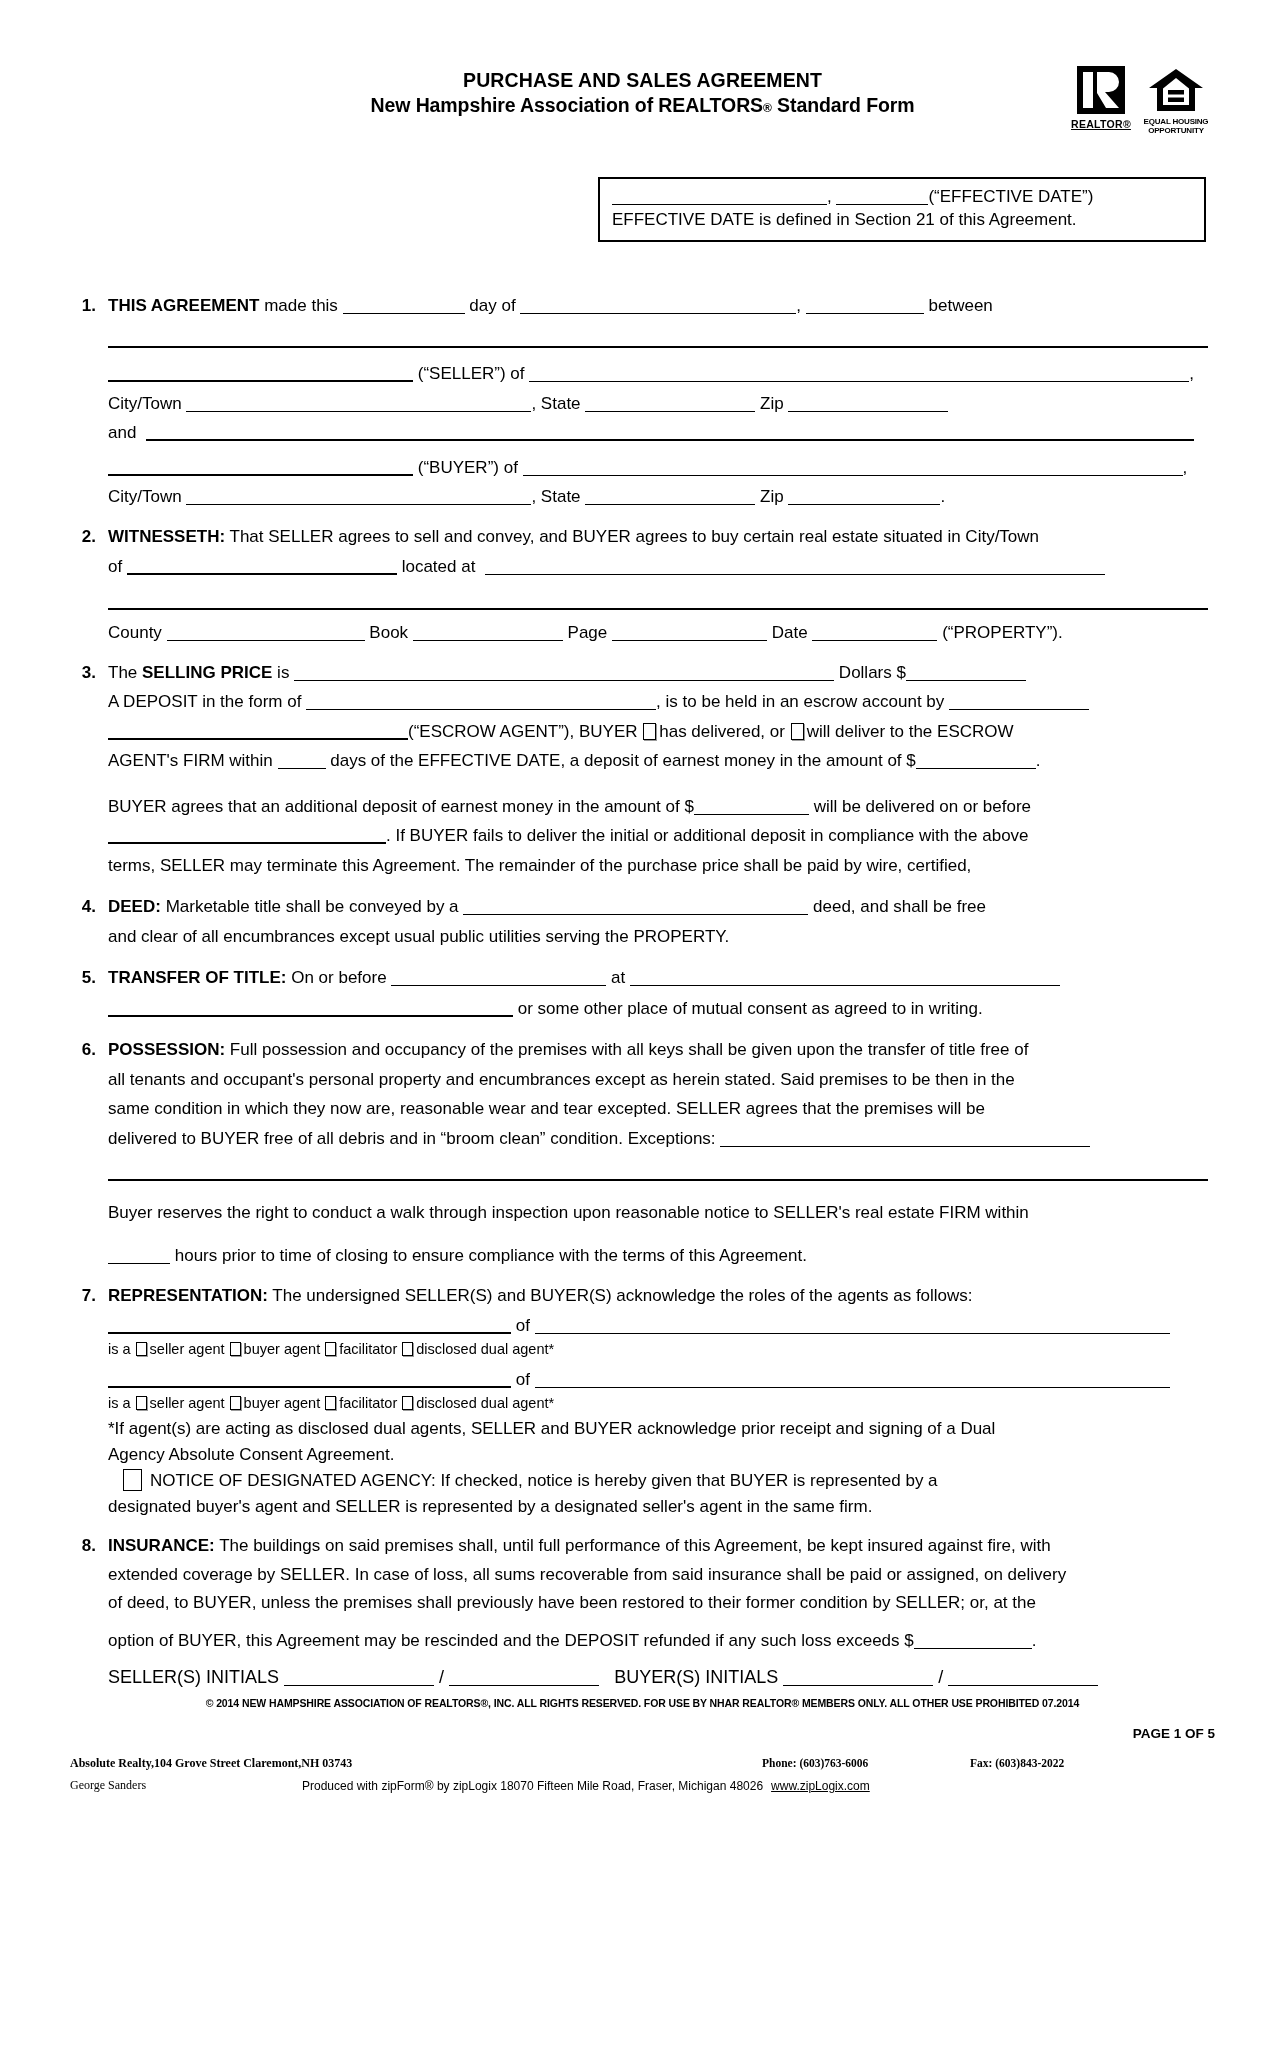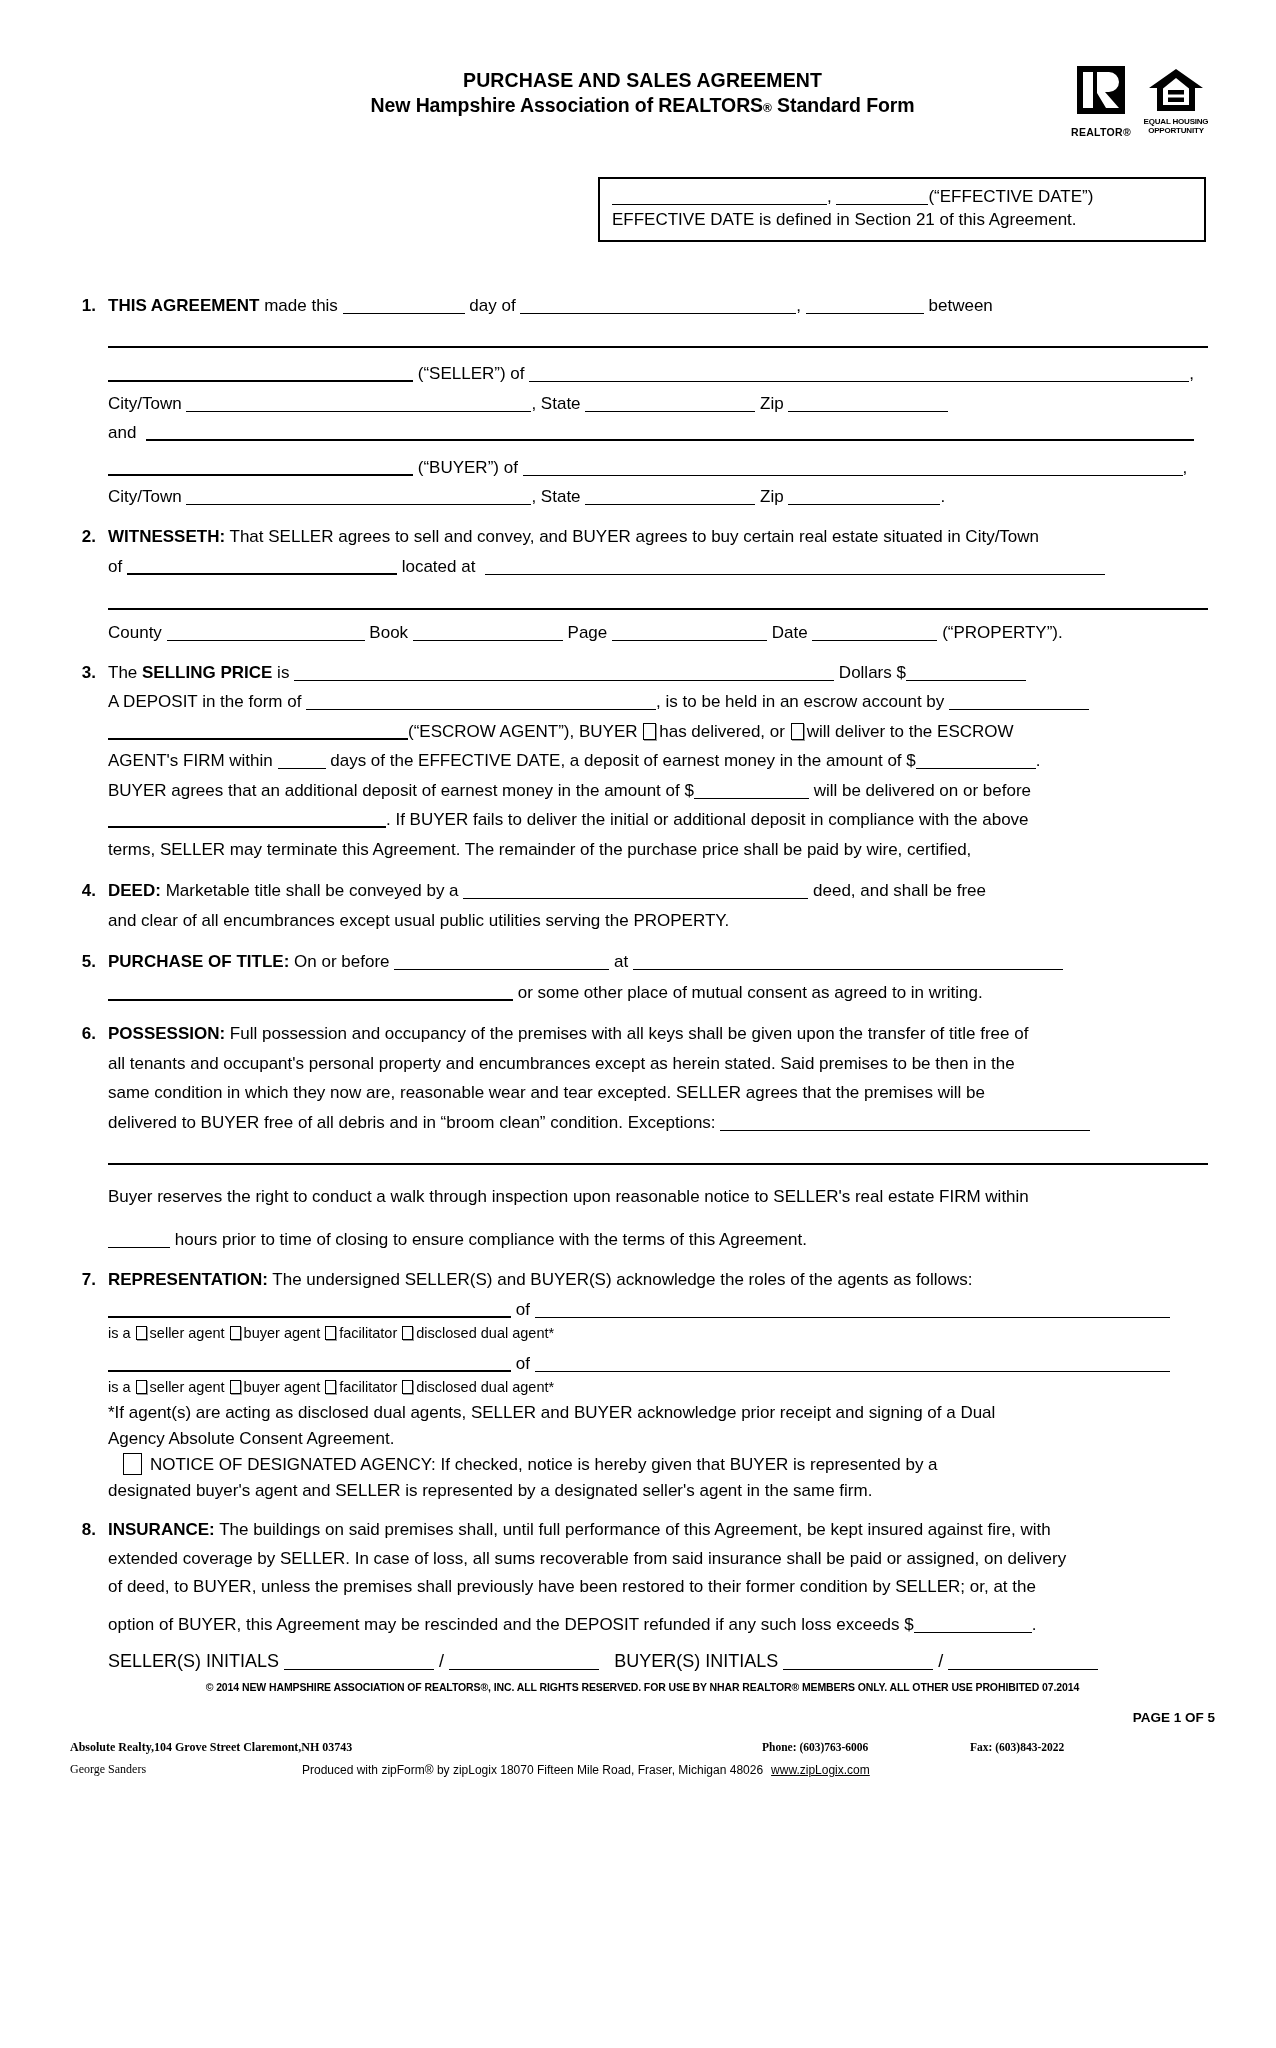--- a/index.html
+++ b/index.html
@@ -65,22 +65,23 @@
     width: 48px; height: 48px;
     background: #000;
     margin: 0 auto;
     position: relative;
   }
   .realtor-mark svg { display: block; }
   .realtor-word {
     font-size: 10.5px;
     font-weight: bold;
     letter-spacing: 0.3px;
-    margin-top: 12px;
+    margin-top: 4px;
     font-family: "Liberation Sans", sans-serif;
+    text-decoration: underline;
   }
   .eho-logo { width: 70px; text-align: center; padding-top: 1px; }
   .eho-word {
     font-size: 8px;
     font-weight: bold;
     line-height: 1.12;
     letter-spacing: -0.2px;
     margin-top: 1px;
   }
 
@@ -309,21 +310,21 @@
         </div>
         <div style="margin-top:4px">
           <span>A DEPOSIT in the form of </span><span class="ln" style="width:350px"></span><span>, is to be held in an escrow account by </span><span class="ln" style="width:140px"></span>
         </div>
         <div style="margin-top:4px">
           <span class="ln thick" style="width:300px"></span><span>(“ESCROW AGENT”), BUYER </span><span class="cbx"></span><span>has delivered,  or</span>&nbsp;<span class="cbx"></span><span>will deliver to the ESCROW</span>
         </div>
         <div style="margin-top:4px">
           <span>AGENT's FIRM within </span><span class="ln" style="width:48px"></span><span> days of the EFFECTIVE DATE, a deposit of earnest money in the amount of $</span><span class="ln" style="width:120px"></span><span>.</span>
         </div>
-        <div style="margin-top:4px">
+        <div style="margin-top:20px">
           <span>BUYER agrees that an additional deposit of earnest money in the amount of $</span><span class="ln" style="width:115px"></span><span> will be delivered on or before</span>
         </div>
         <div style="margin-top:4px">
           <span class="ln thick" style="width:278px"></span><span>. If BUYER fails to deliver the initial or additional deposit in compliance with the above</span>
         </div>
         <div style="margin-top:4px">terms, SELLER may terminate this Agreement.   The  remainder  of  the purchase price shall be paid by  wire,  certified,</div>
       </div>
     </div>
 
     <div class="sec" style="margin-top:16px">
@@ -333,21 +334,21 @@
           <b>DEED:</b><span> Marketable title shall be conveyed by a </span><span class="ln" style="width:345px"></span><span> deed, and shall be free</span>
         </div>
         <div style="margin-top:4px">and clear of all encumbrances except usual public utilities serving the PROPERTY.</div>
       </div>
     </div>
 
     <div class="sec" style="margin-top:16px">
       <div class="num">5.</div>
       <div class="body">
         <div>
-          <b>PURCHASE OF TITLE:</b><span> On or before </span><span class="ln" style="width:215px"></span><span> at </span><span class="ln" style="width:430px"></span>
+          <b>TRANSFER OF TITLE:</b><span> On or before </span><span class="ln" style="width:215px"></span><span> at </span><span class="ln" style="width:430px"></span>
         </div>
         <div style="margin-top:5px">
           <span class="ln thick" style="width:405px"></span><span> or some other place of mutual consent as agreed to in writing.</span>
         </div>
       </div>
     </div>
 
     <div class="sec" style="margin-top:16px">
       <div class="num">6.</div>
       <div class="body">

